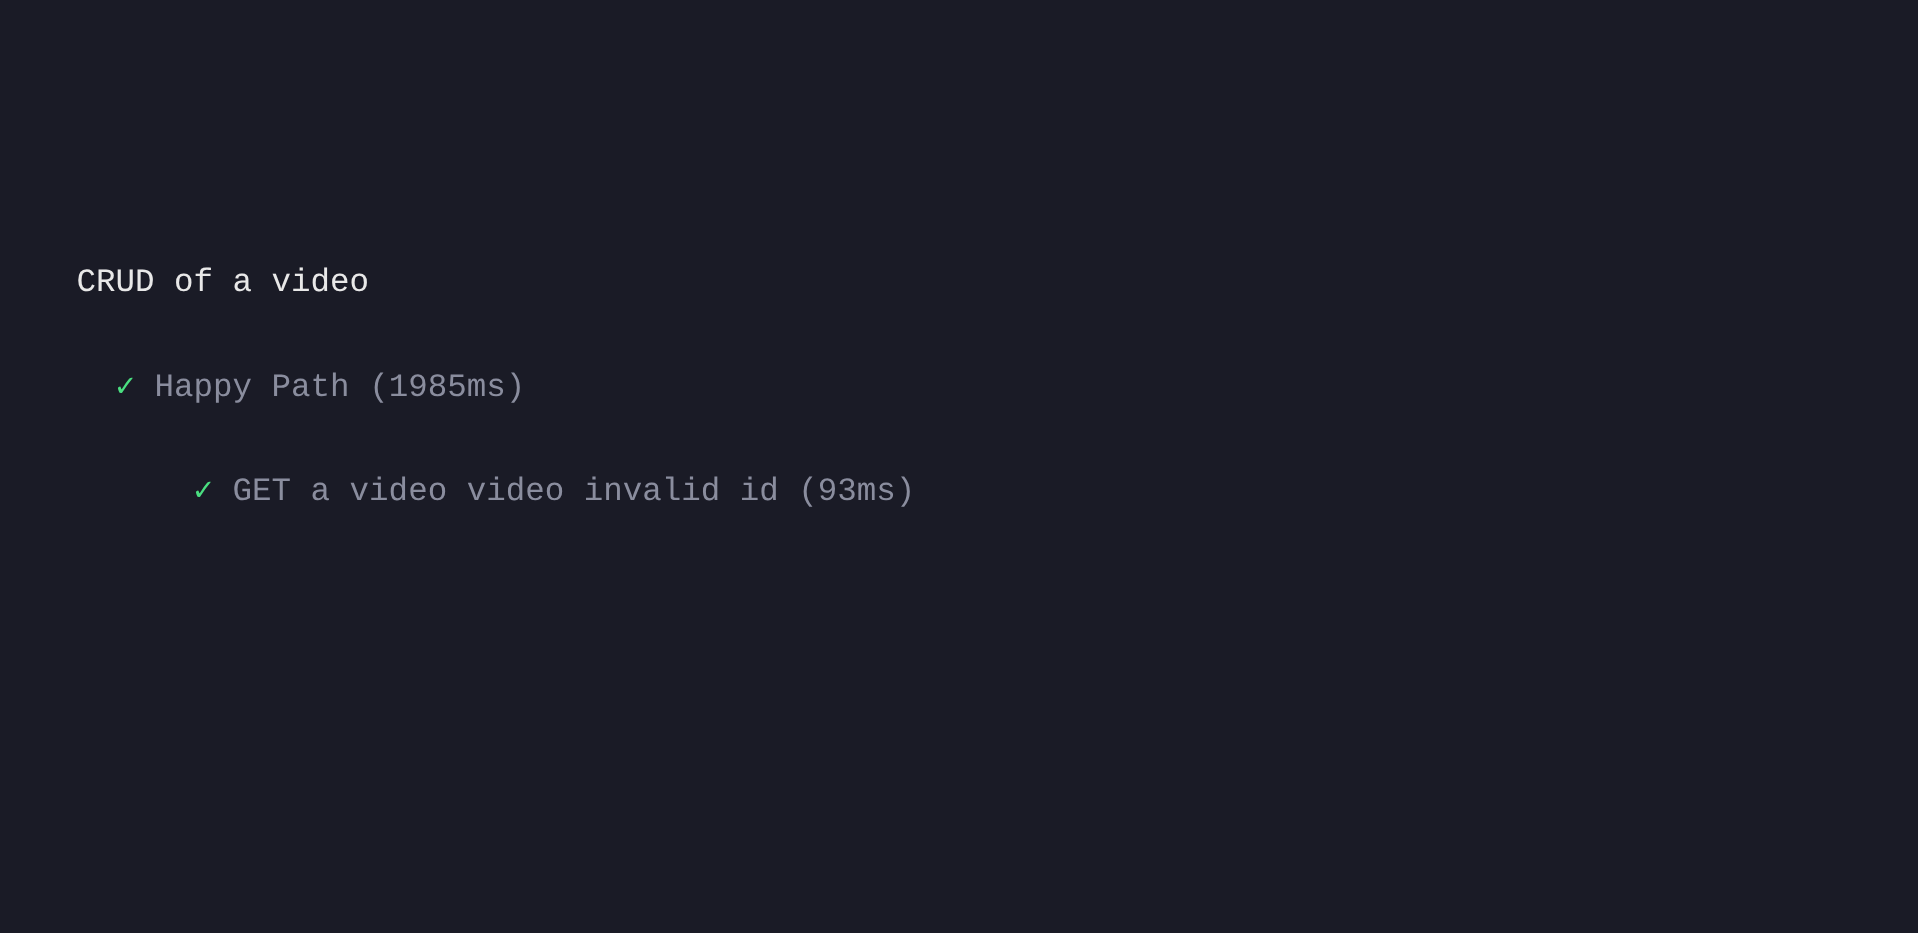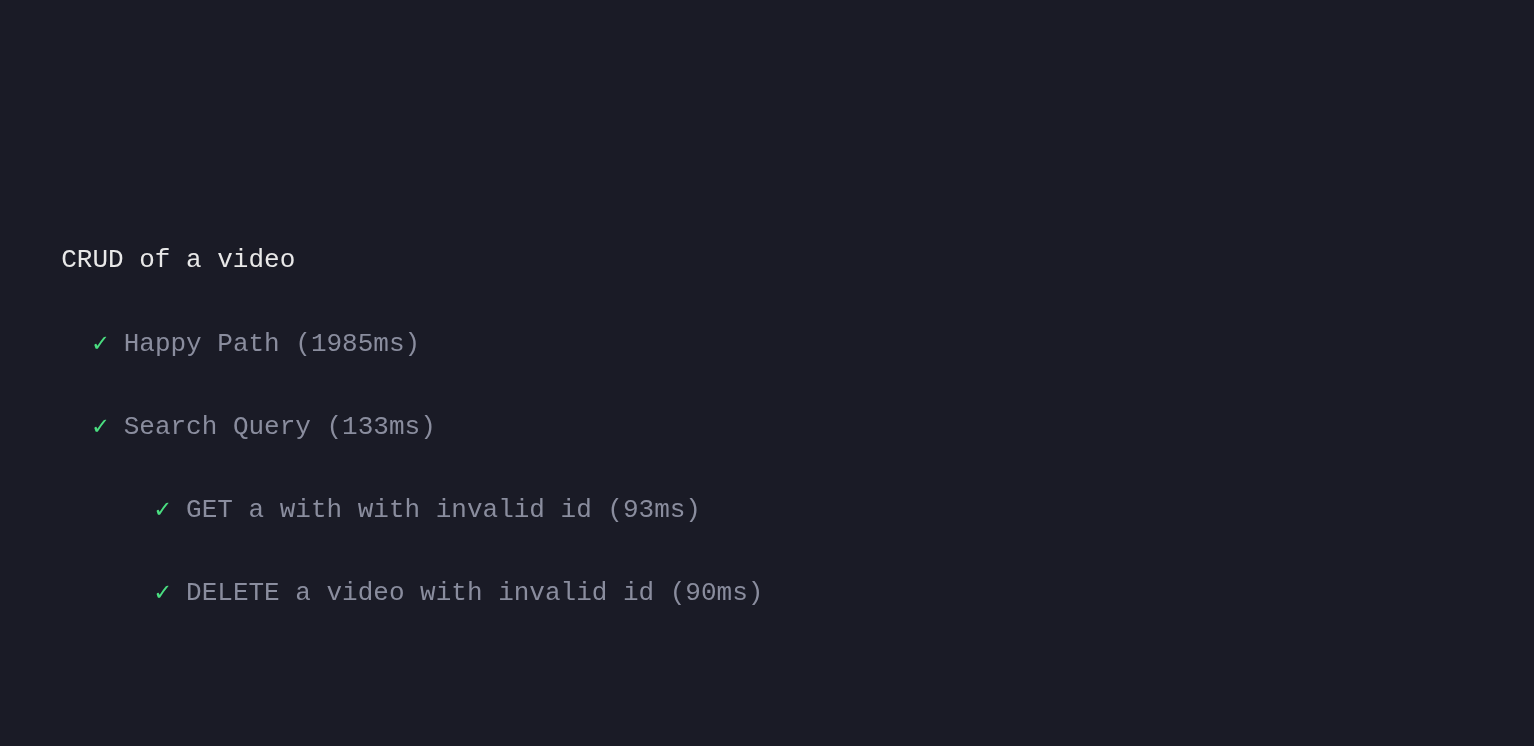--- a/index.html
+++ b/index.html
@@ -21,42 +21,39 @@
       color: #e8e8e8;
     }
     .test-line {
       color: #8a8d9e;
     }
     .checkmark {
       color: #4ade80;
     }
     .indent-1 {
       padding-left: 2ch;
-      margin-top: 34px;
     }
     .indent-2 {
       padding-left: 4ch;
     }
     .indent-3 {
       padding-left: 6ch;
     }
     .indent-4 {
       padding-left: 8ch;
     }
   </style>
 </head>
 <body>
 
 
 <div>
 <div class="indent-1 suite-title">CRUD of a video</div>
 <div class="indent-2"><span class="checkmark">✓</span> <span class="test-line">Happy Path</span> <span class="test-line">(1985ms)</span></div>
-<div class="indent-2"><span class="checkmark">✓</span> <span class="test-line">Search Query</span> <span class="test-line">(133ms)</span></div>
-<div class="indent-4"><span class="checkmark">✓</span> <span class="test-line">GET a with with invalid id</span> <span class="test-line">(93ms)</span></div>
-<div class="indent-4"><span class="checkmark">✓</span> <span class="test-line">DELETE a video with invalid id</span> <span class="test-line">(90ms)</span></div>
+<div class="indent-4"><span class="checkmark">✓</span> <span class="test-line">GET a video video invalid id</span> <span class="test-line">(93ms)</span></div>
 
 
 
 
 
 
 
 
 
 </div>

